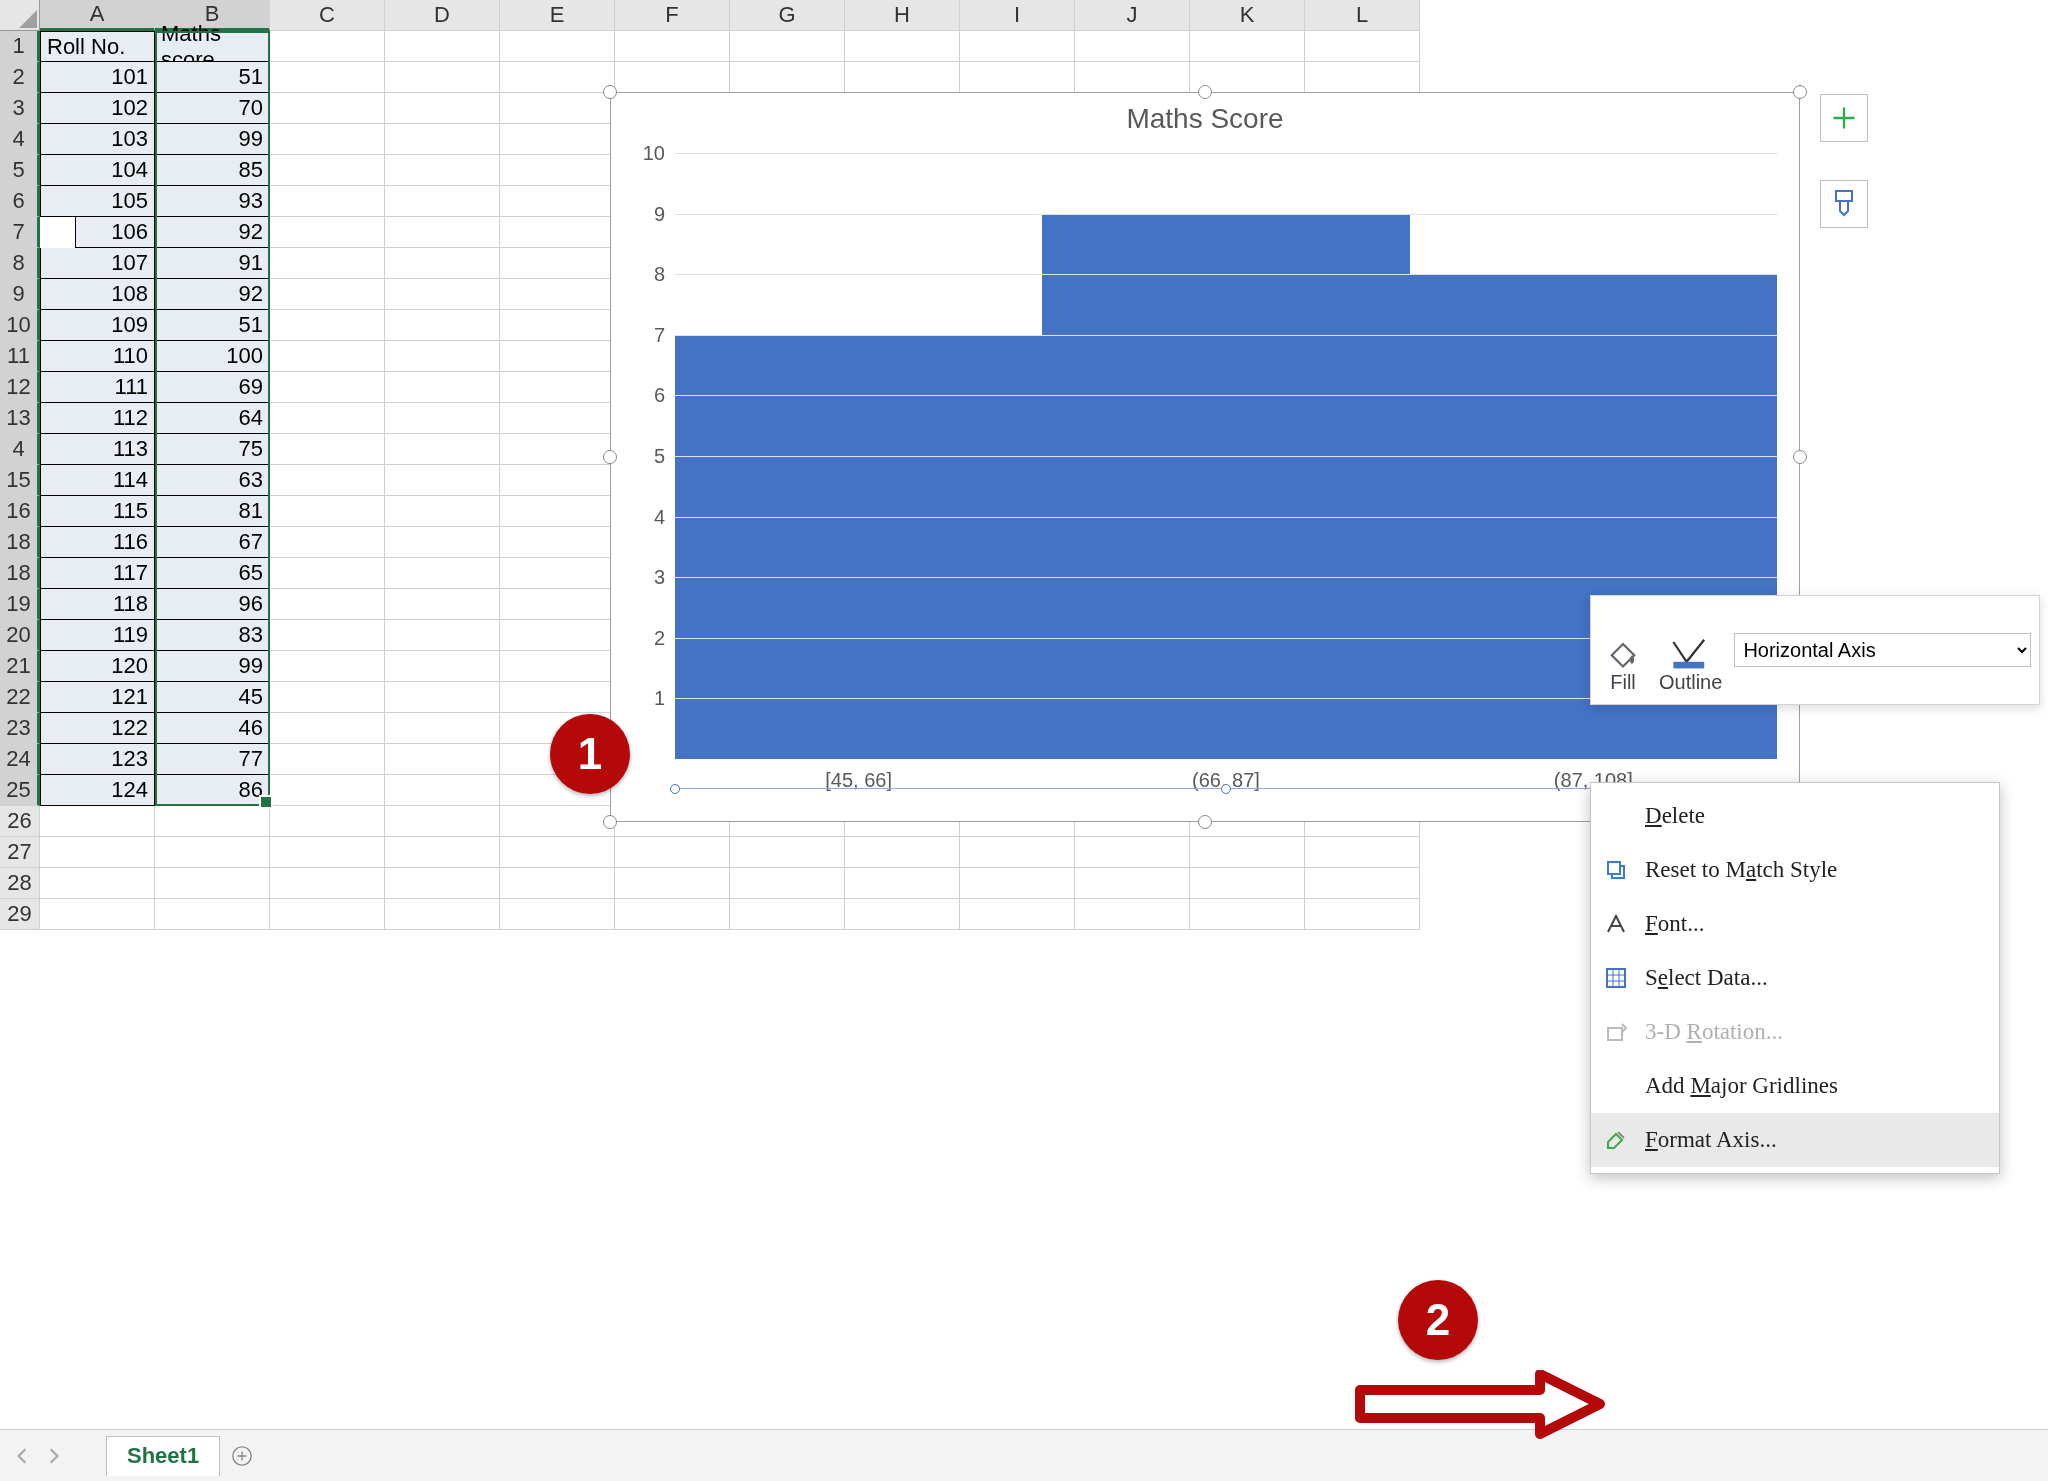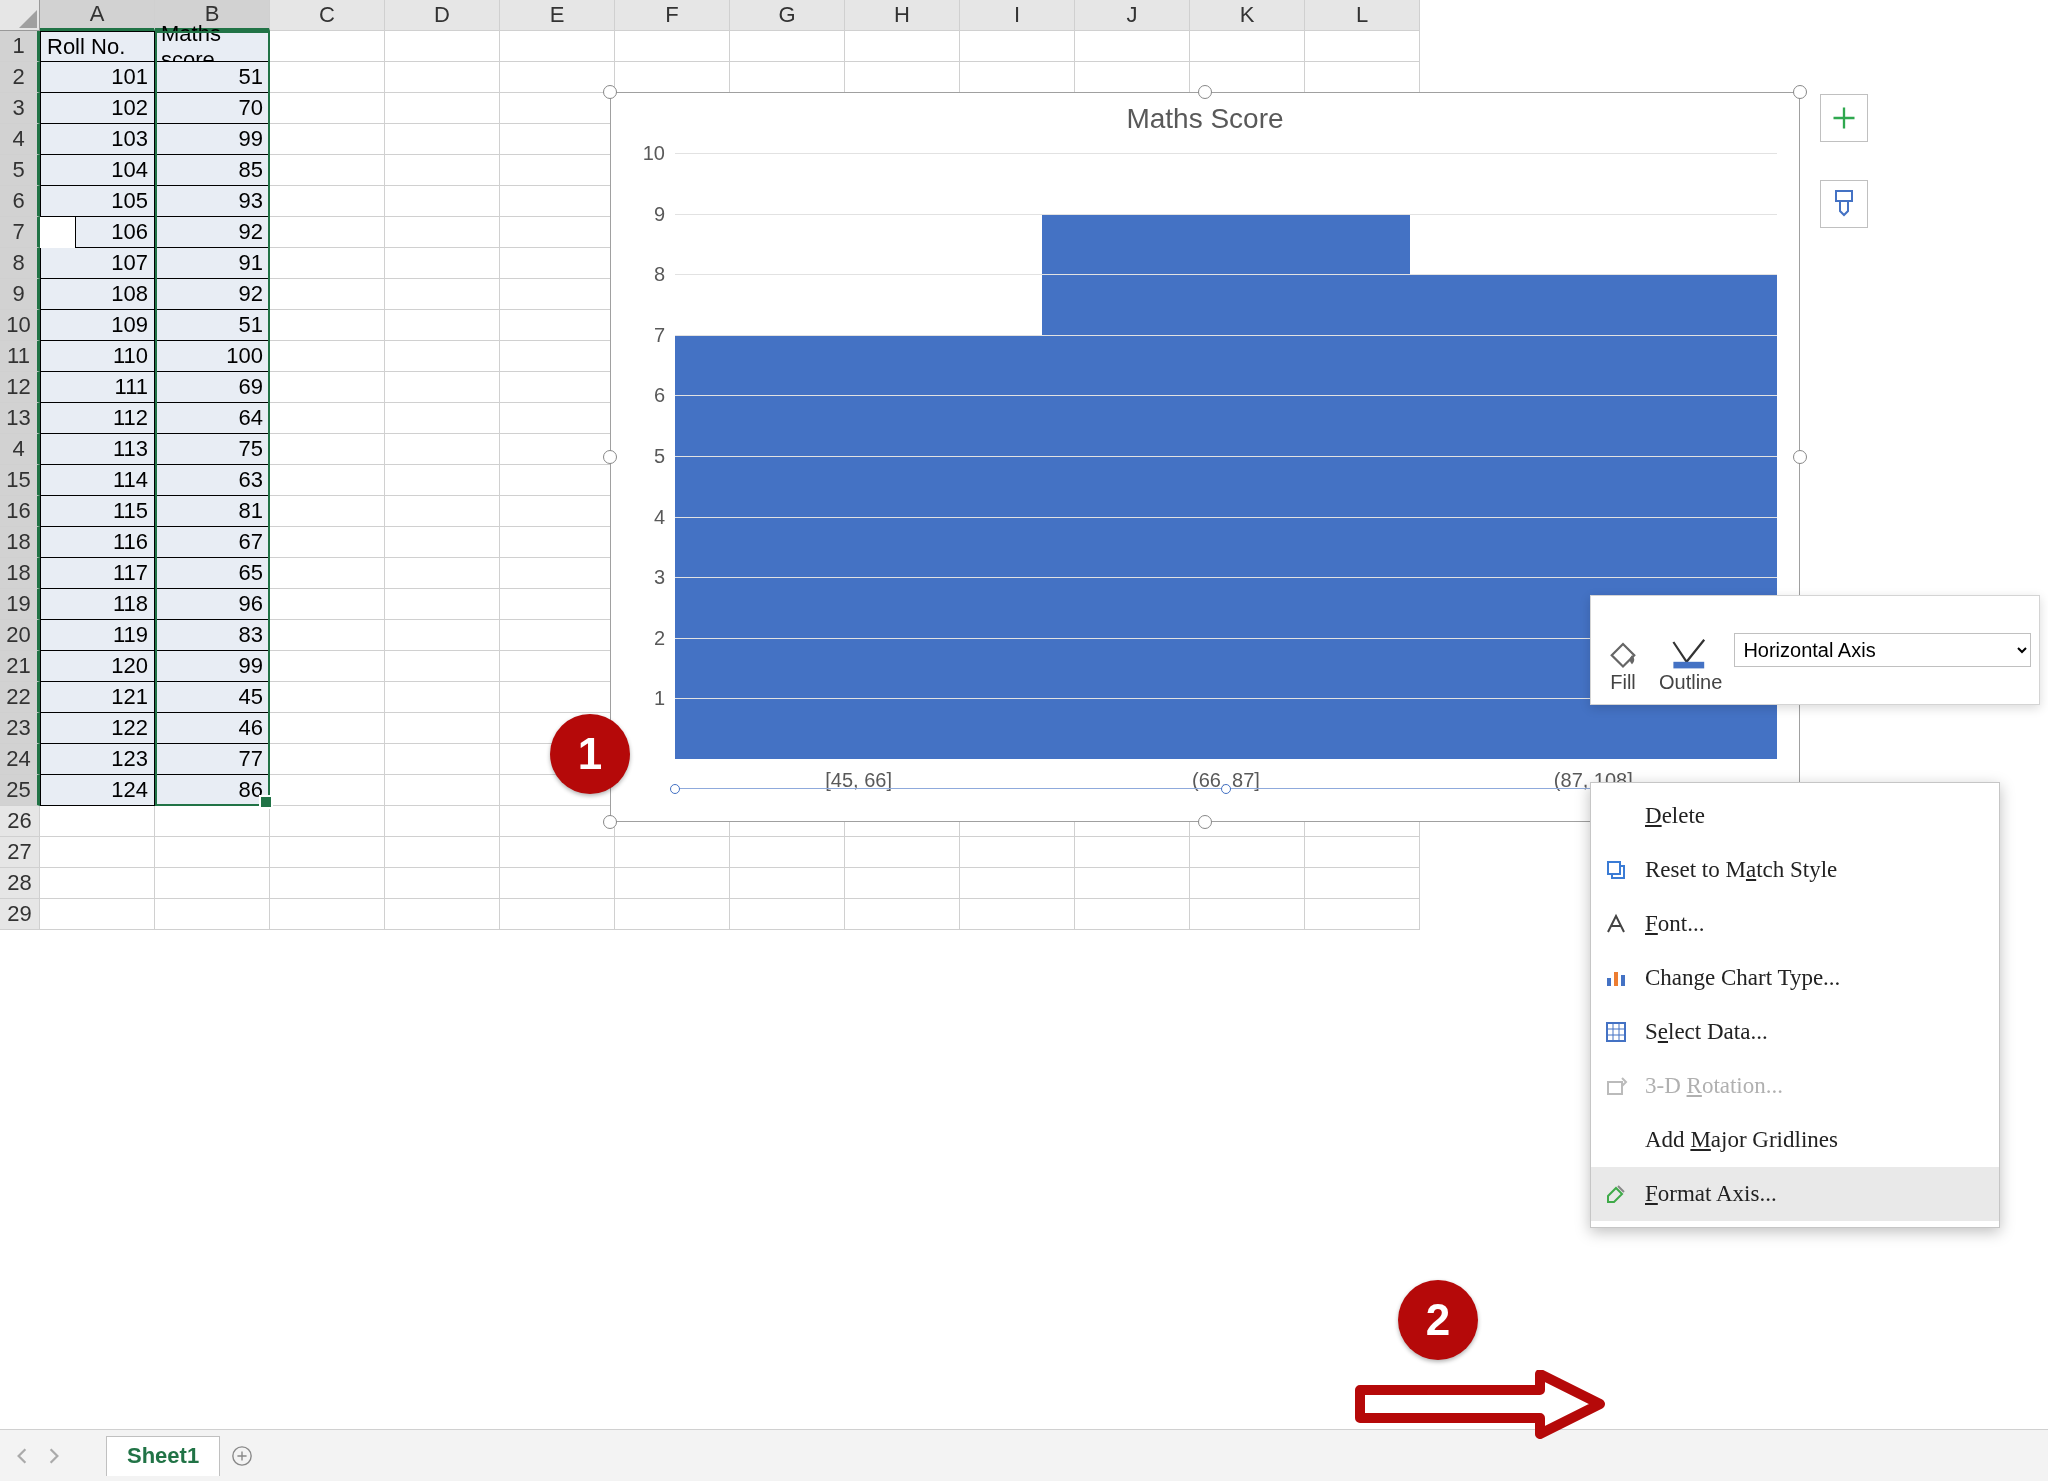--- a/index.html
+++ b/index.html
@@ -716,30 +716,20 @@
       <div class="icon">
         <svg width="24" height="24" viewBox="0 0 24 24">
           <path d="M4 20L12 4l8 16M7 14h10" fill="none" stroke="#444" stroke-width="2"></path>
         </svg>
       </div>
       <div class="label"><u>F</u>ont...</div>
     </div>
     <div class="item">
       <div class="icon">
         <svg width="24" height="24" viewBox="0 0 24 24">
-          <rect x="3" y="12" width="4" height="8" fill="#4472c4"></rect>
-          <rect x="10" y="6" width="4" height="14" fill="#ed7d31"></rect>
-          <rect x="17" y="9" width="4" height="11" fill="#4472c4"></rect>
-        </svg>
-      </div>
-      <div class="label">Change Chart Type...</div>
-    </div>
-    <div class="item">
-      <div class="icon">
-        <svg width="24" height="24" viewBox="0 0 24 24">
           <rect x="3" y="3" width="18" height="18" fill="none" stroke="#4472c4" stroke-width="2"></rect>
           <path d="M3 9h18M3 15h18M9 3v18M15 3v18" stroke="#4472c4" stroke-width="1"></path>
         </svg>
       </div>
       <div class="label">S<u>e</u>lect Data...</div>
     </div>
     <div class="item disabled">
       <div class="icon">
         <svg width="24" height="24" viewBox="0 0 24 24">
           <path d="M4 8h14v12H4z" fill="none" stroke="#bbb" stroke-width="2"></path>

